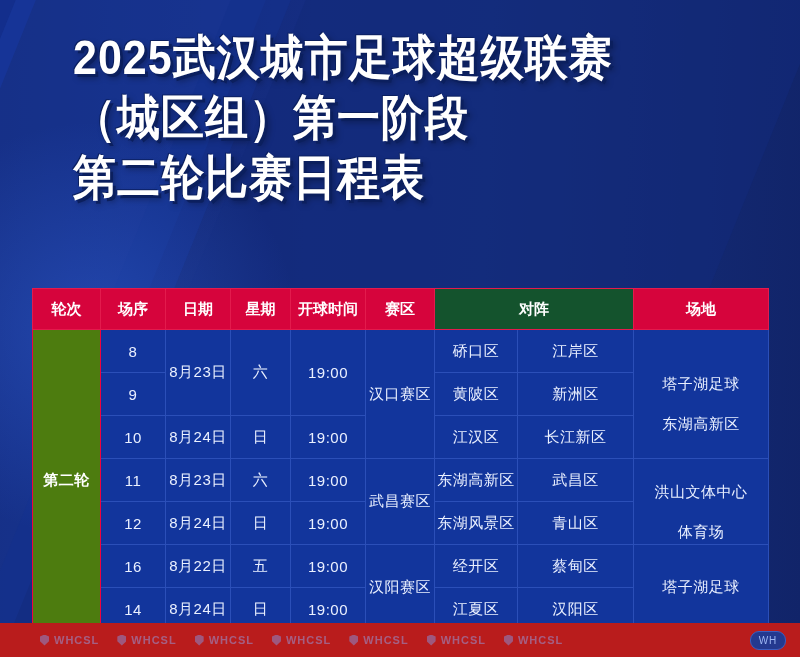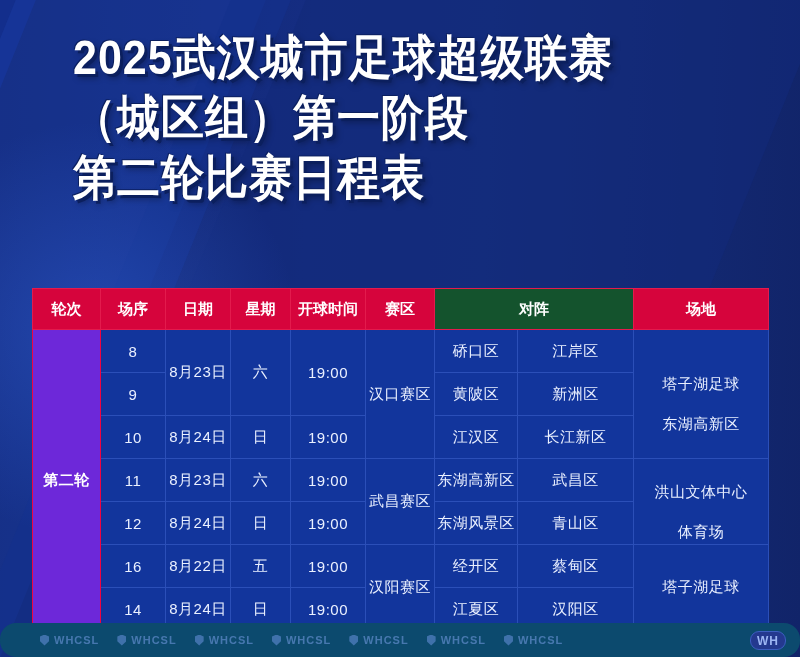--- a/index.html
+++ b/index.html
@@ -113,38 +113,37 @@
   table.sched thead th.hdr-split {
     background: #14532d;
   }
   table.sched tbody td {
     background: #12359c;
     height: 42px;
     font-size: 15px;
     letter-spacing: .5px;
   }
   table.sched tbody td.round-cell {
-    background: #6d28d9;
+    background: #4d7c0f;
     color: #ffffff;
     font-weight: 700;
     font-size: 15px;
     border-color: #f00441;
   }
   td.multiline { line-height: 20px; }
   .cell-stack { display: block; margin-top: 20px; }
   
   .footer {
     position: absolute;
     left: 0;
     bottom: 0;
     width: 800px;
     height: 34px;
-    background: #0c4a6e;
+    background: #b91c1c;
     overflow: hidden;
-    border-radius: 16px;
   }
   .footer-inner {
     position: absolute;
     left: 40px;
     top: 7px;
     width: 690px;
     height: 20px;
     display: flex;
     align-items: center;
     gap: 18px;
@@ -169,22 +168,22 @@
   .footer-logo {
     position: absolute;
     right: 14px;
     top: 8px;
     width: 34px;
     height: 17px;
     border-radius: 9px;
     background: #24398f;
     border: 1px solid #3c5ec0;
     color: #9db6f3;
-    font-size: 12px;
-    font-weight: 700;
+    font-size: 10px;
+    font-weight: 400;
     letter-spacing: 1px;
     display: flex;
     align-items: center;
     justify-content: center;
   }
 </style>
 </head>
 <body>
 
 <div id="poster">

